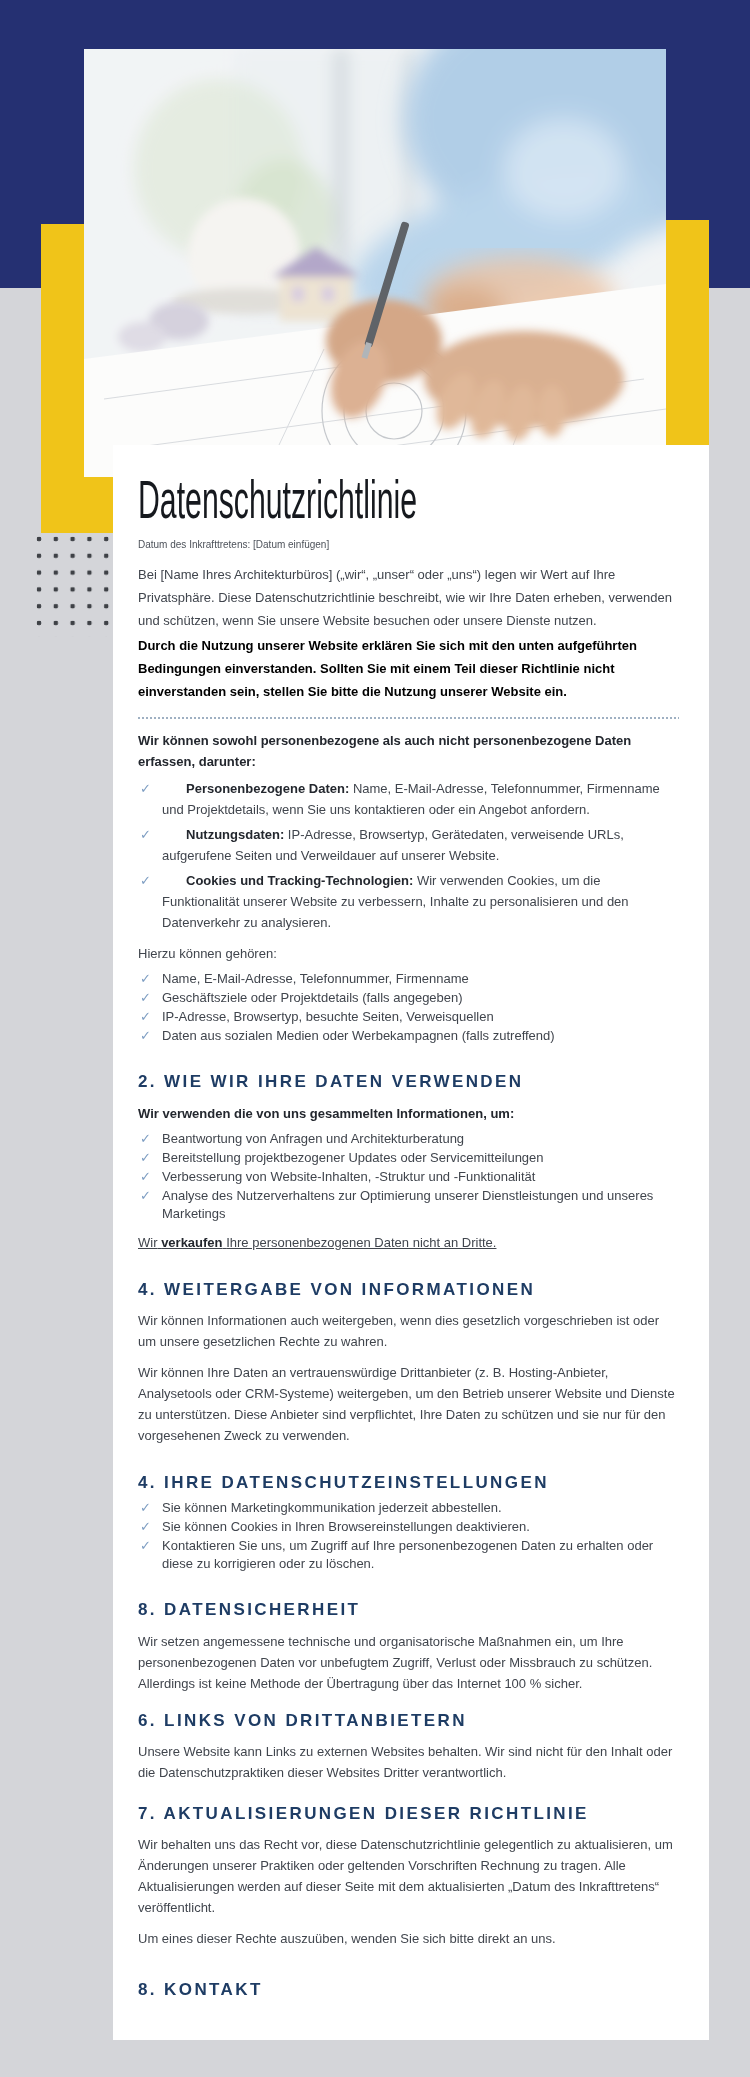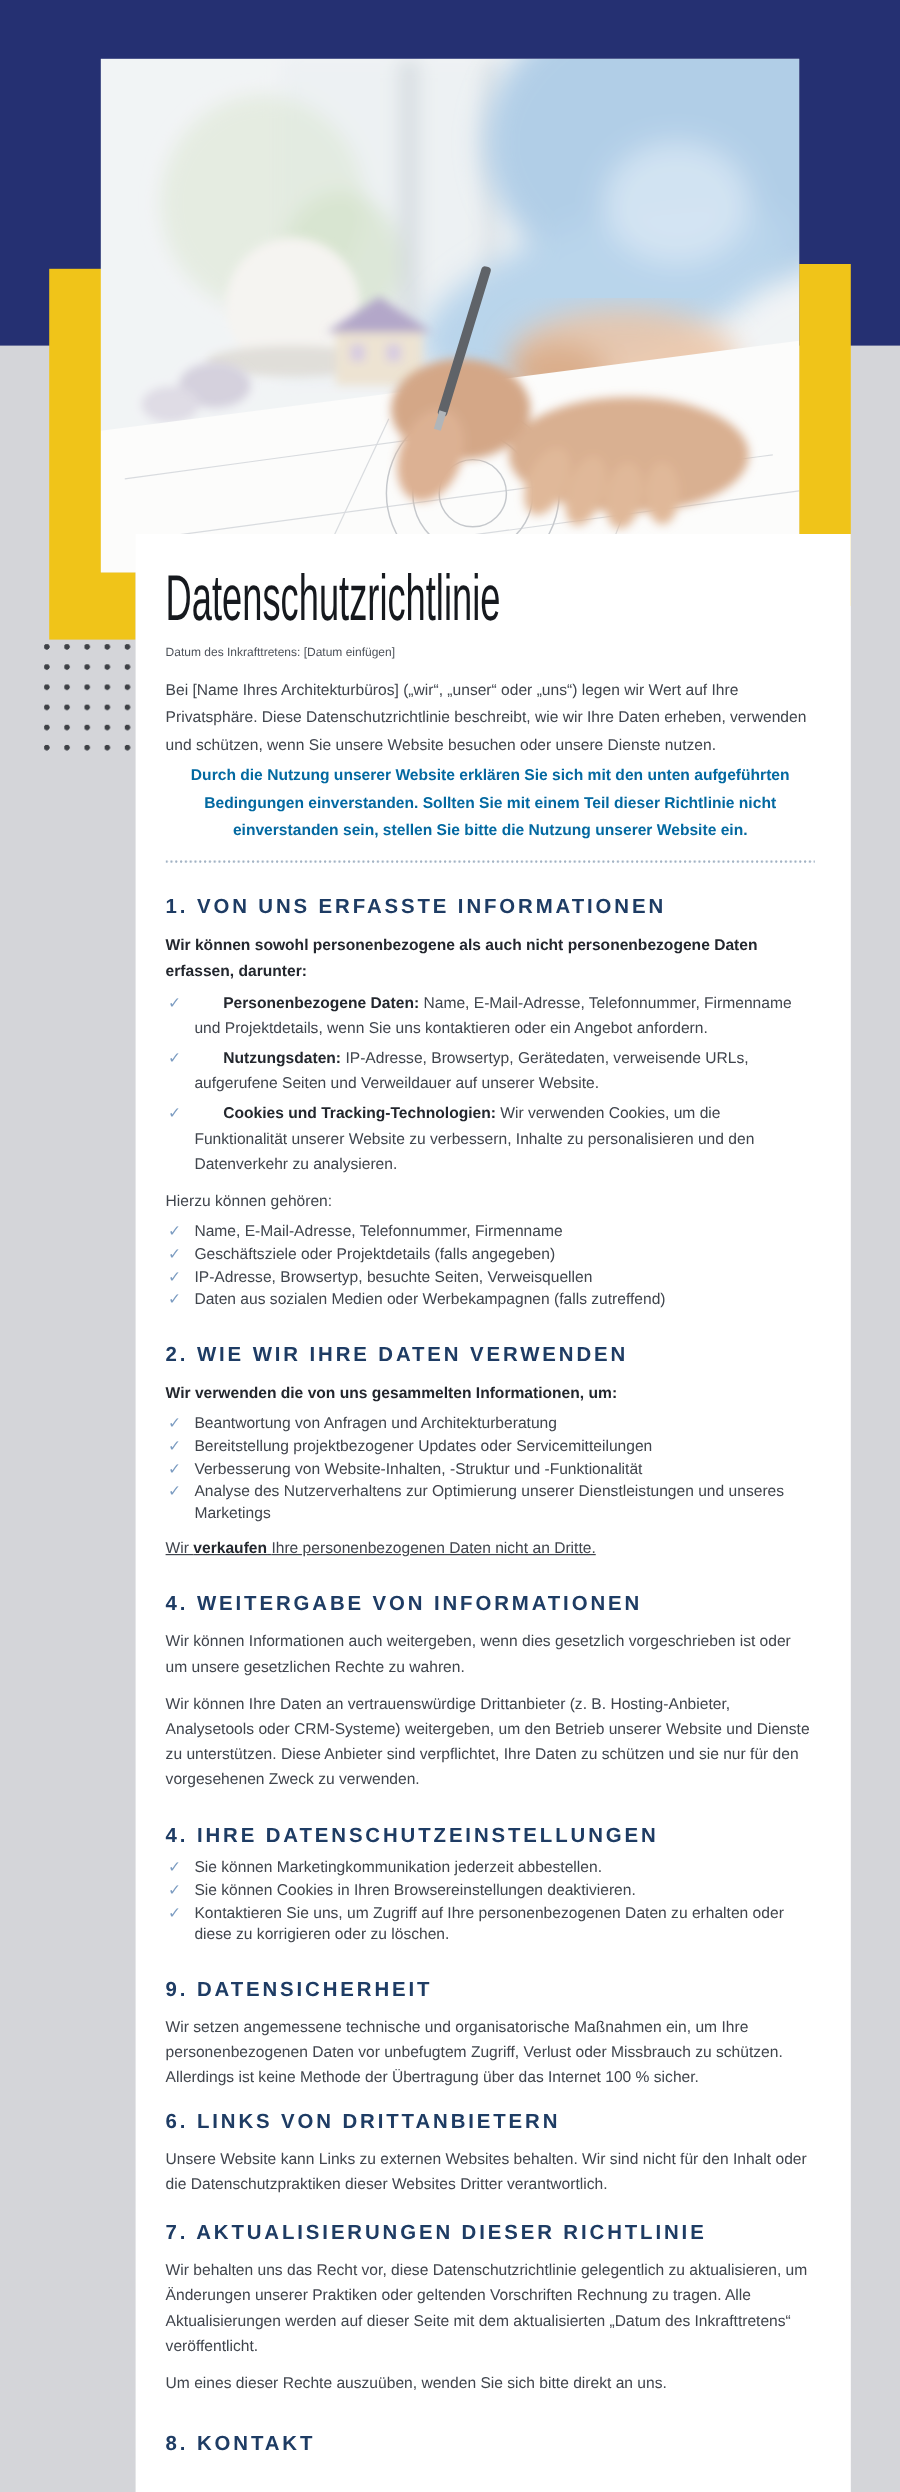--- a/index.html
+++ b/index.html
@@ -26,21 +26,21 @@
     padding:18px 30px 40px 25px;
     color:#40454d;font-size:13px;
   }
   .title{
     margin:8px 0 0 0;white-space:nowrap;
     font-size:54px;line-height:1.05;font-weight:400;color:#16191e;
     transform:scaleX(0.56);transform-origin:left center;letter-spacing:0;
   }
   .subtitle{margin:10px 0 0 0;font-size:10px;color:#4d525a;line-height:1.3;}
   .intro-p{margin:12px 0 0 0;line-height:23px;font-size:13px;}
-  .intro-p.bold{font-weight:700;color:#0369a1;margin-top:2px;text-align:center;}
+  .intro-p.bold{font-weight:700;color:#000000;margin-top:2px;}
   .dotted-sep{
     margin:14px 0 0 0;height:2px;
     background-image:radial-gradient(circle at 1px 1px,#9fb0c2 0.8px,transparent 1.1px);
     background-size:4px 2px;background-repeat:repeat-x;
   }
   .sec-h{
     margin:26px 0 0 0;font-size:17px;font-weight:600;color:#1e3c64;
     letter-spacing:2.4px;line-height:1.25;
   }
   .sec-h.tight{margin-top:16px;}
@@ -148,21 +148,20 @@
 
   <h1 class="title">Datenschutzrichtlinie</h1>
   <p class="subtitle">Datum des Inkrafttretens: [Datum einfügen]</p>
 
   <p class="intro-p">Bei [Name Ihres Architekturbüros] („wir“, „unser“ oder „uns“) legen wir Wert auf Ihre Privatsphäre. Diese Datenschutzrichtlinie beschreibt, wie wir Ihre Daten erheben, verwenden und schützen, wenn Sie unsere Website besuchen oder unsere Dienste nutzen.</p>
   <p class="intro-p bold">Durch die Nutzung unserer Website erklären Sie sich mit den unten aufgeführten Bedingungen einverstanden. Sollten Sie mit einem Teil dieser Richtlinie nicht einverstanden sein, stellen Sie bitte die Nutzung unserer Website ein.</p>
 
   <div class="dotted-sep"></div>
 
   <section>
-    <h2 class="sec-h">1. VON UNS ERFASSTE INFORMATIONEN</h2>
     <p class="lead">Wir können sowohl personenbezogene als auch nicht personenbezogene Daten erfassen, darunter:</p>
     <ul class="check multi">
       <li>
         <span class="chk">✓</span>
         <span class="li-b">Personenbezogene Daten:</span>
         <span>Name, E-Mail-Adresse, Telefonnummer, Firmenname und Projektdetails, wenn Sie uns kontaktieren oder ein Angebot anfordern.</span>
       </li>
       <li>
         <span class="chk">✓</span>
         <span class="li-b">Nutzungsdaten:</span>
@@ -208,21 +207,21 @@
   <section>
     <h2 class="sec-h">4. IHRE DATENSCHUTZEINSTELLUNGEN</h2>
     <ul class="check single">
       <li><span class="chk">✓</span><span>Sie können Marketingkommunikation jederzeit abbestellen.</span></li>
       <li><span class="chk">✓</span><span>Sie können Cookies in Ihren Browsereinstellungen deaktivieren.</span></li>
       <li><span class="chk">✓</span><span>Kontaktieren Sie uns, um Zugriff auf Ihre personenbezogenen Daten zu erhalten oder diese zu korrigieren oder zu löschen.</span></li>
     </ul>
   </section>
 
   <section>
-    <h2 class="sec-h">9. DATENSICHERHEIT</h2>
+    <h2 class="sec-h">8. DATENSICHERHEIT</h2>
     <p class="para">Wir setzen angemessene technische und organisatorische Maßnahmen ein, um Ihre personenbezogenen Daten vor unbefugtem Zugriff, Verlust oder Missbrauch zu schützen. Allerdings ist keine Methode der Übertragung über das Internet 100 % sicher.</p>
   </section>
 
   <section>
     <h2 class="sec-h tight">6. LINKS VON DRITTANBIETERN</h2>
     <p class="para">Unsere Website kann Links zu externen Websites behalten. Wir sind nicht für den Inhalt oder die Datenschutzpraktiken dieser Websites Dritter verantwortlich.</p>
   </section>
 
   <section>
     <h2 class="sec-h mid">7. AKTUALISIERUNGEN DIESER RICHTLINIE</h2>

